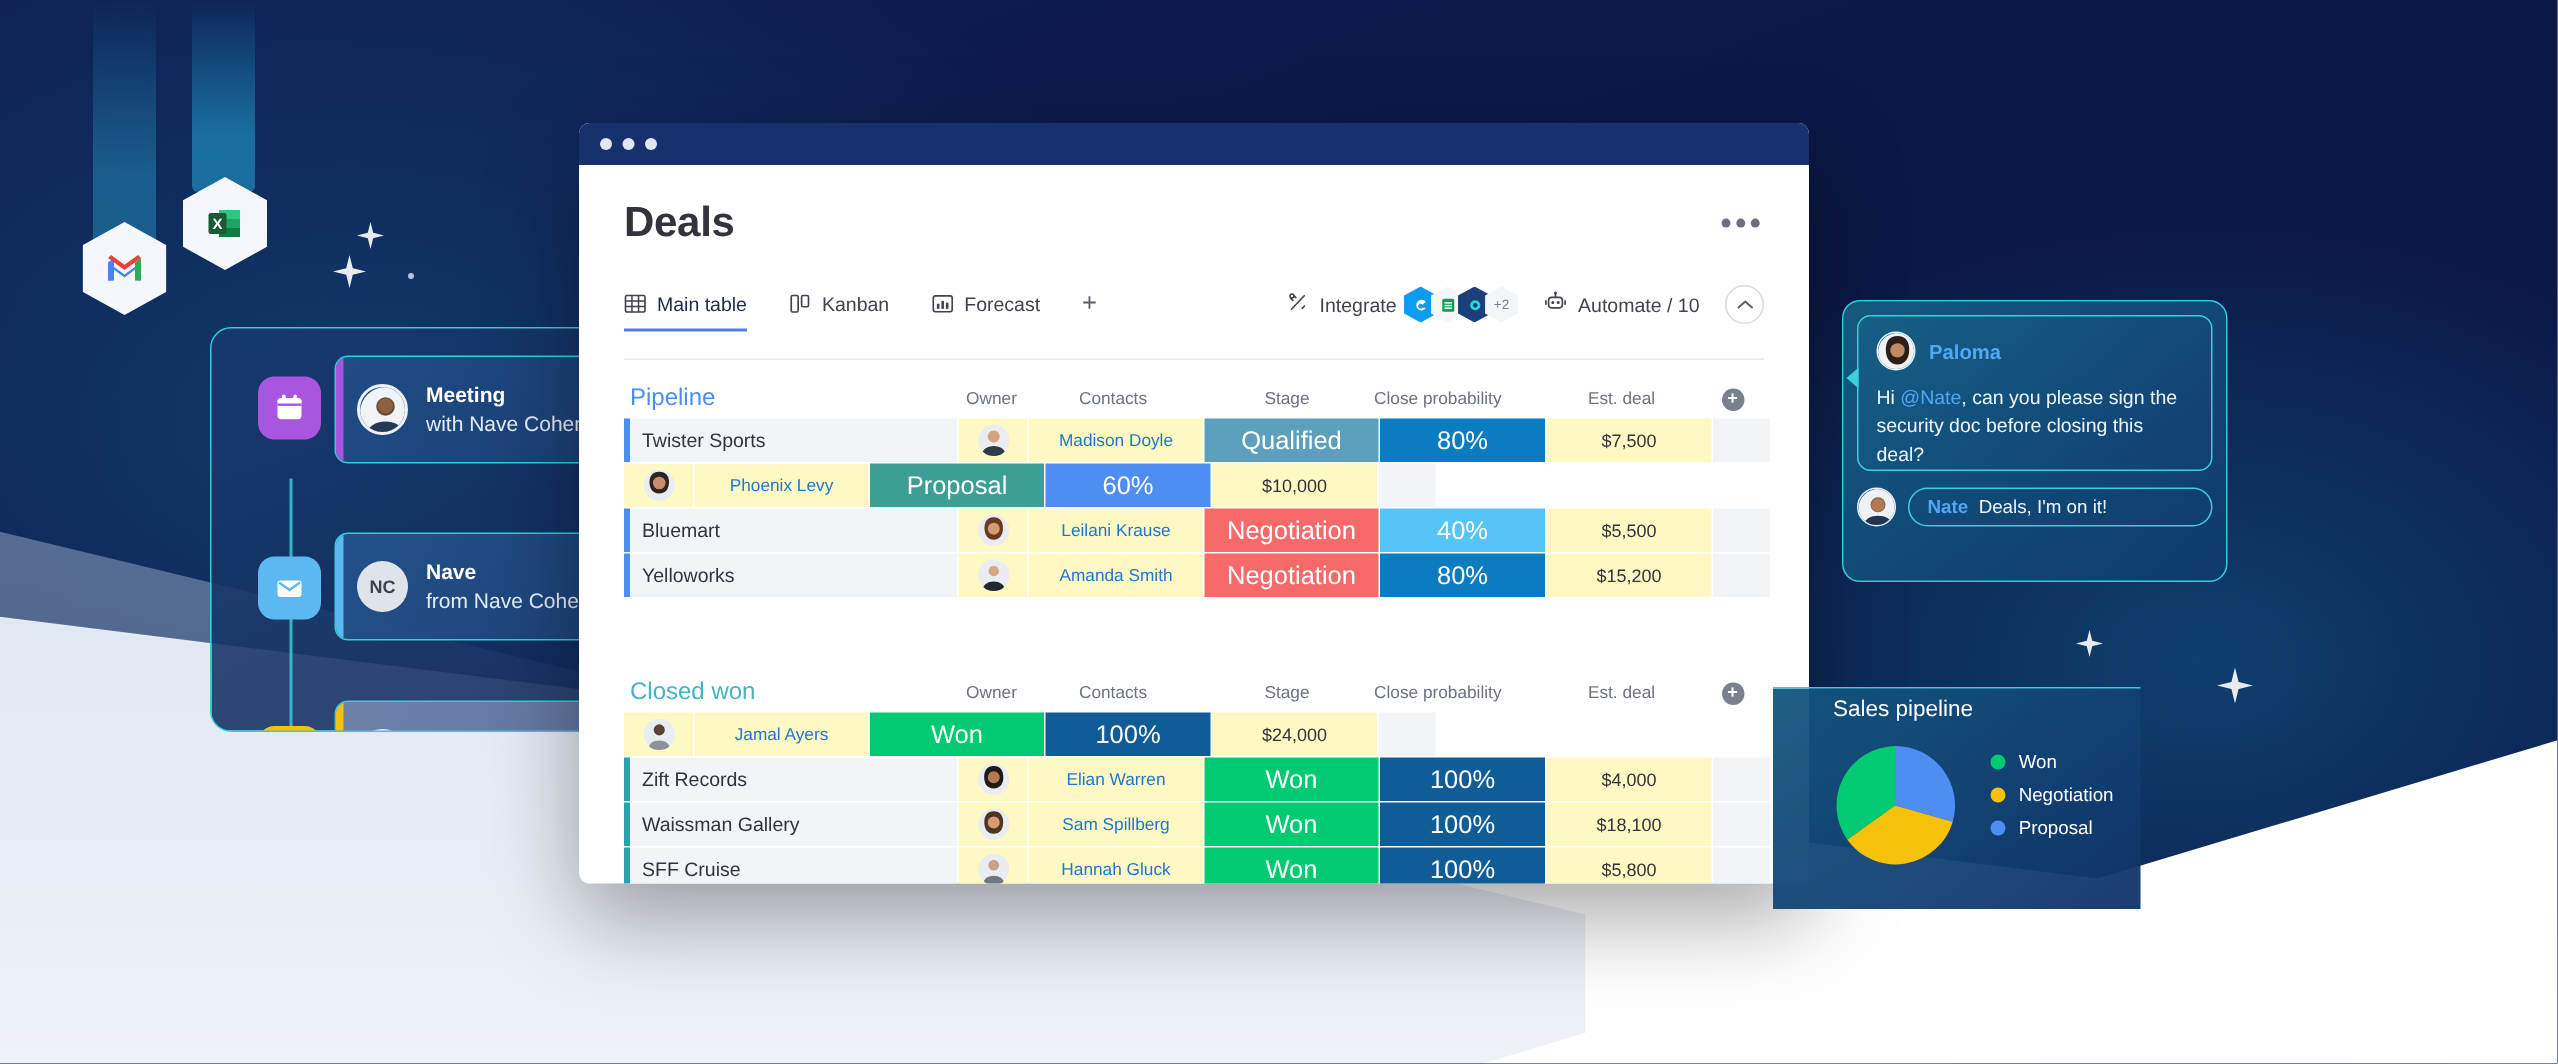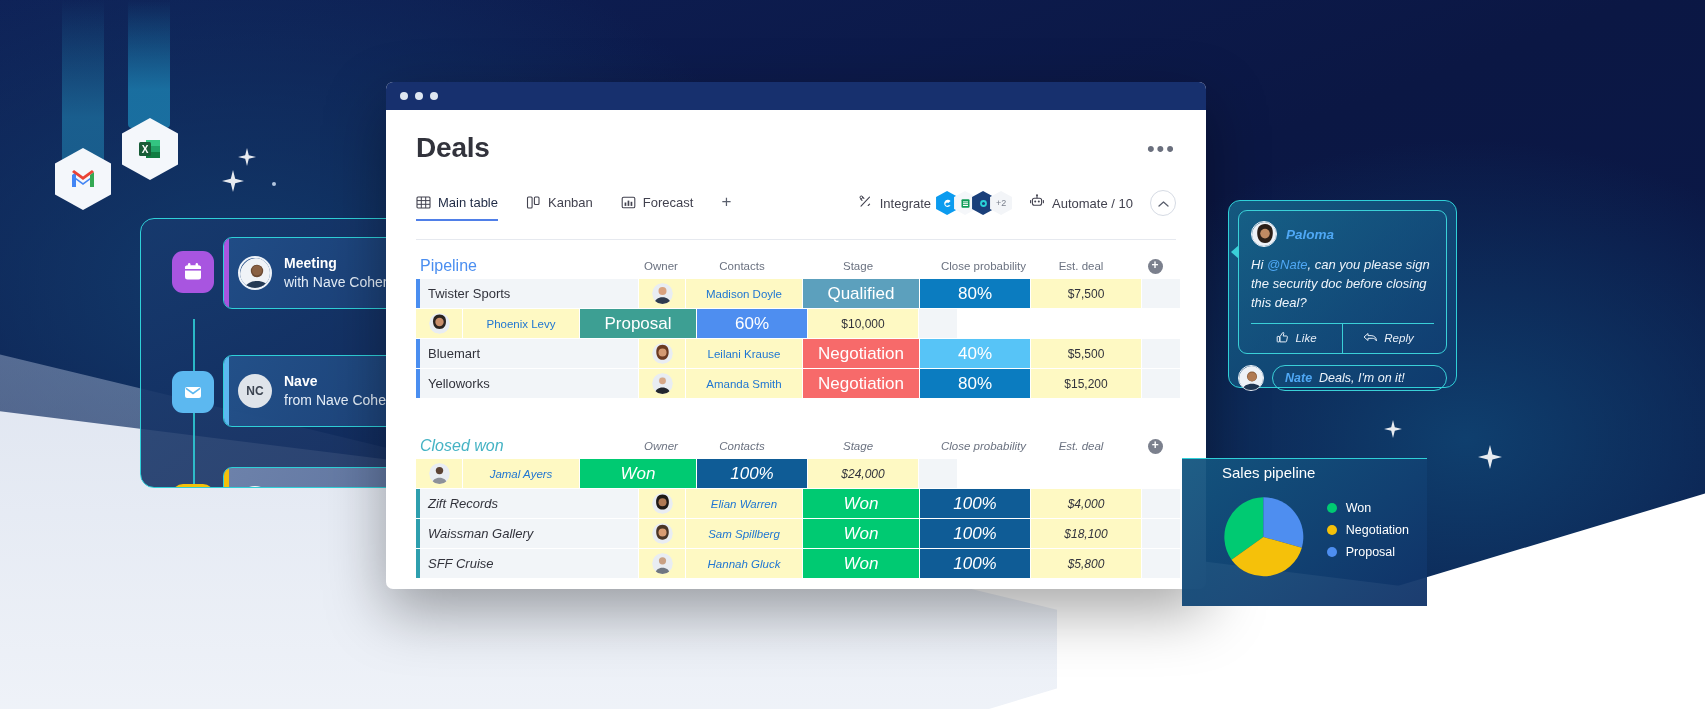--- a/index.html
+++ b/index.html
@@ -124,32 +124,32 @@
   .int-icons { display:flex; align-items:center; margin-left:2px; }
   .hx { width:22px; height:24px; margin-left:-4px; position:relative; }
   .hx .hb { position:absolute; inset:0; clip-path:polygon(50% 0%,100% 25%,100% 75%,50% 100%,0% 75%,0% 25%); }
   .hx .hg { position:absolute; inset:0; display:flex; align-items:center; justify-content:center; }
   .hx-more { font-size:9px; color:#7b808d; }
   .collapse-btn { width:26px; height:26px; border-radius:50%; border:1px solid #d6dbe4;
                   display:flex; align-items:center; justify-content:center; cursor:pointer; background:#fff; }
 
   
   .grp { margin-top:14px; }
-  .grp.second { margin-top:36px;font-style:italic; }
+  .grp.second { margin-top:52px; }
   .grp-title { font-size:16px; font-weight:400; padding-left:4px; }
   .grp.first .grp-title { color:#4a8ef0; }
   .grp.second .grp-title { color:#45b3c4; }
 
   .r { display:flex; align-items:center; height:29px; margin-bottom:1px; }
   .hrow { height:24px; }
   .c-name { width:222px; flex:none; }
   .c-own  { width:46px;  flex:none; text-align:center; }
   .c-con  { width:116px; flex:none; text-align:center; }
   .c-stg  { width:116px; flex:none; text-align:center; }
-  .c-prb  { width:110px; flex:none; text-align:right; }
+  .c-prb  { width:110px; flex:none; text-align:left; }
   .c-est  { width:110px; flex:none; text-align:center; }
   .c-add  { width:38px;  flex:none; text-align:center; }
 
   .hrow .c-name { color:inherit; }
   .hrow .hl { font-size:11.5px; color:#6b7280; }
 
   .cell { height:100%; display:flex; align-items:center; justify-content:center;
           font-size:12px; color:#32333c; background:#fef9c3; margin-right:1px; }
   .cell.name { justify-content:flex-start; padding-left:12px; font-size:13px; position:relative;
                background:#f2f5f8; }
@@ -161,25 +161,24 @@
   .cell.blank { background:#f2f5f8; width:38px; }
 
   .avat { width:21px; height:21px; border-radius:50%; overflow:hidden; display:block; }
 
   .addcol { display:flex; align-items:center; justify-content:center; }
   .plus-circle { width:15px; height:15px; border-radius:50%; background:#7b808d; color:#fff;
                  font-size:12px; line-height:13px; text-align:center; cursor:pointer; font-weight:700;}
 
   
   .chat {
-    position:absolute; left:1228px; top:200px; width:229px; height:188px;
+    position:absolute; left:1228px; top:200px; width:257px; height:188px;
     border:1.5px solid #2fd0d8; border-radius:12px;
     background:linear-gradient(140deg, rgba(20,92,130,.95) 0%, rgba(15,58,110,.95) 100%);
     padding:9px;
-    font-style:italic;
   }
   .chat-bubble {
     border:1px solid #3ad0d8; border-radius:9px; padding:10px 12px 0 12px;
     position:relative;
     background:linear-gradient(140deg, rgba(23,100,138,.6) 0%, rgba(17,62,115,.6) 100%);
   }
   .chat-bubble::after {
     content:""; position:absolute; left:-8px; top:34px;
     border-top:7px solid transparent; border-bottom:7px solid transparent;
     border-right:8px solid #3ad0d8;
@@ -611,39 +610,20 @@
       <span class="chat-av">
         <svg width="26" height="26" viewBox="0 0 26 26">
             <circle cx="13" cy="13" r="13" fill="#eef2f7"></circle>
             <path d="M13 2c5.4 0 7.8 3.7 7.8 9S18.4 21 13 21 5.2 16.3 5.2 11 7.6 2 13 2z" fill="#2b1f18"></path>
             <circle cx="13" cy="11.6" r="4.8" fill="#c08a63"></circle>
           </svg>
       </span>
       <span class="chat-name">Paloma</span>
     </div>
     <div class="chat-msg"><span>Hi </span><span class="mention">@Nate</span><span>, can you please sign the security doc before closing this deal?</span></div>
-    <div class="chat-actions">
-      <div class="chat-act">
-        <span>
-          <svg width="13" height="13" viewBox="0 0 13 13">
-              <path d="M4 5.6l2.6-3.9c.2-.3.6-.4.9-.2.3.2.4.5.3.8L7.2 5h3.3c.6 0 1 .5.9 1.1l-.8 4c-.1.5-.5.8-1 .8H4z" stroke="#e6eef8" stroke-width="1" fill="none"></path>
-              <rect x="1.2" y="5.4" width="2.4" height="5.5" rx=".5" stroke="#e6eef8" stroke-width="1" fill="none"></rect>
-            </svg>
-        </span>
-        <span>Like</span>
-      </div>
-      <div class="chat-act">
-        <span>
-          <svg width="15" height="11" viewBox="0 0 15 11">
-              <path d="M5 1.5L1 5l4 3.5V6.3h4.2c2 0 3.4 1 4.3 2.6-.2-3.4-2.3-5.3-5.4-5.3H5z" stroke="#e6eef8" stroke-width="1" fill="none" stroke-linejoin="round"></path>
-            </svg>
-        </span>
-        <span>Reply</span>
-      </div>
-    </div>
   </div>
   <div class="chat-reply">
     <span class="chat-av">
       <svg width="26" height="26" viewBox="0 0 26 26">
           <circle cx="13" cy="13" r="13" fill="#eef2f7"></circle>
           <circle cx="13" cy="10.5" r="5" fill="#8a5d3b"></circle>
           <path d="M3 26c0-5.4 4.5-8.2 10-8.2S23 20.6 23 26z" fill="#1f3550"></path>
           <circle cx="13" cy="10.8" r="4.4" fill="#b07a52"></circle>
         </svg>
     </span>

